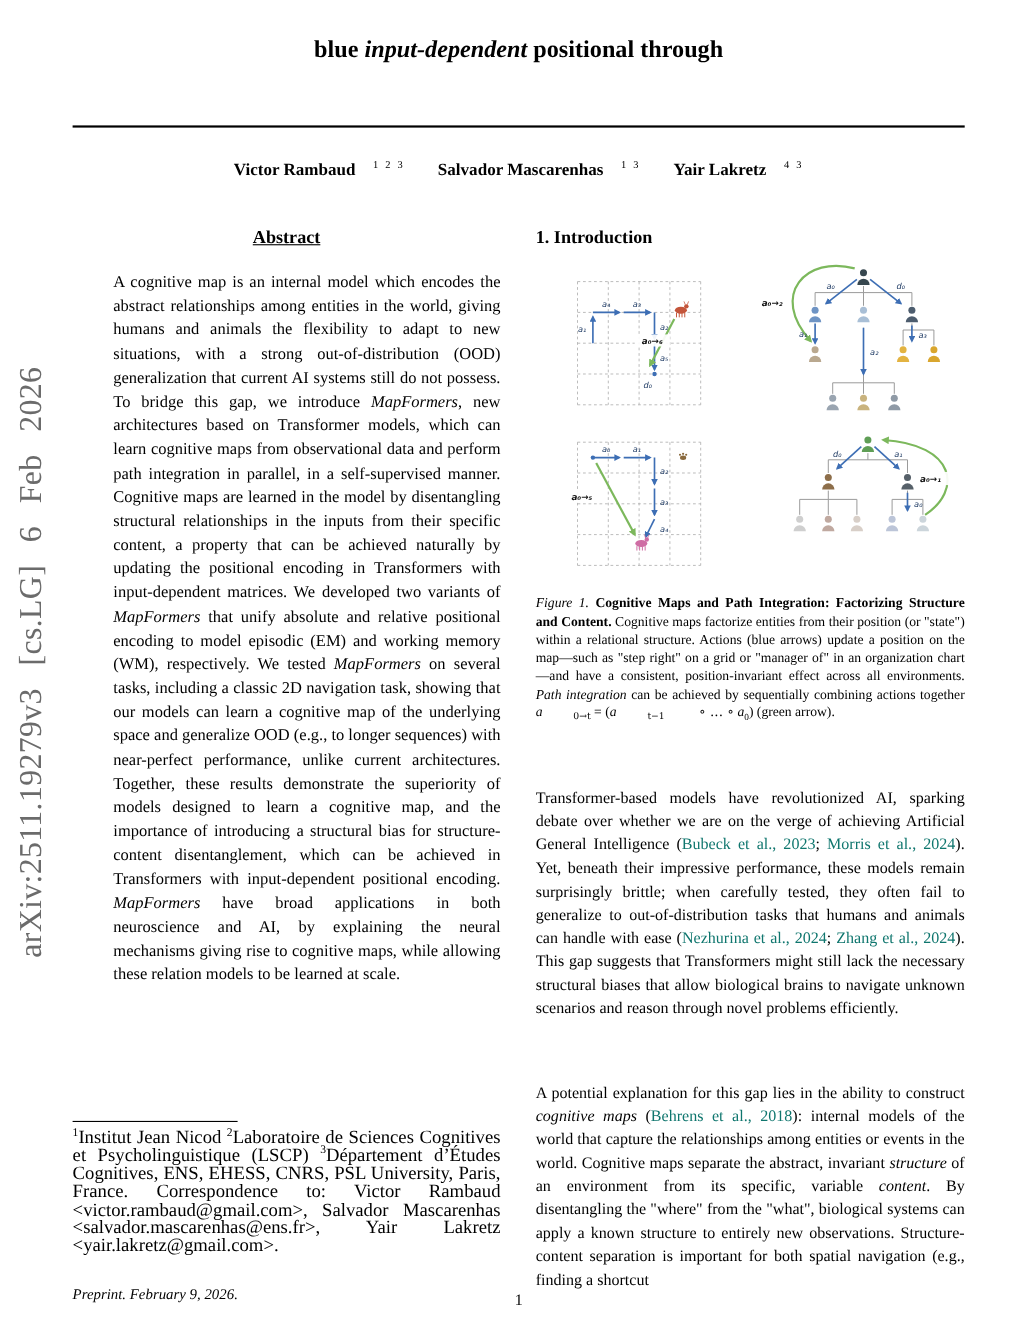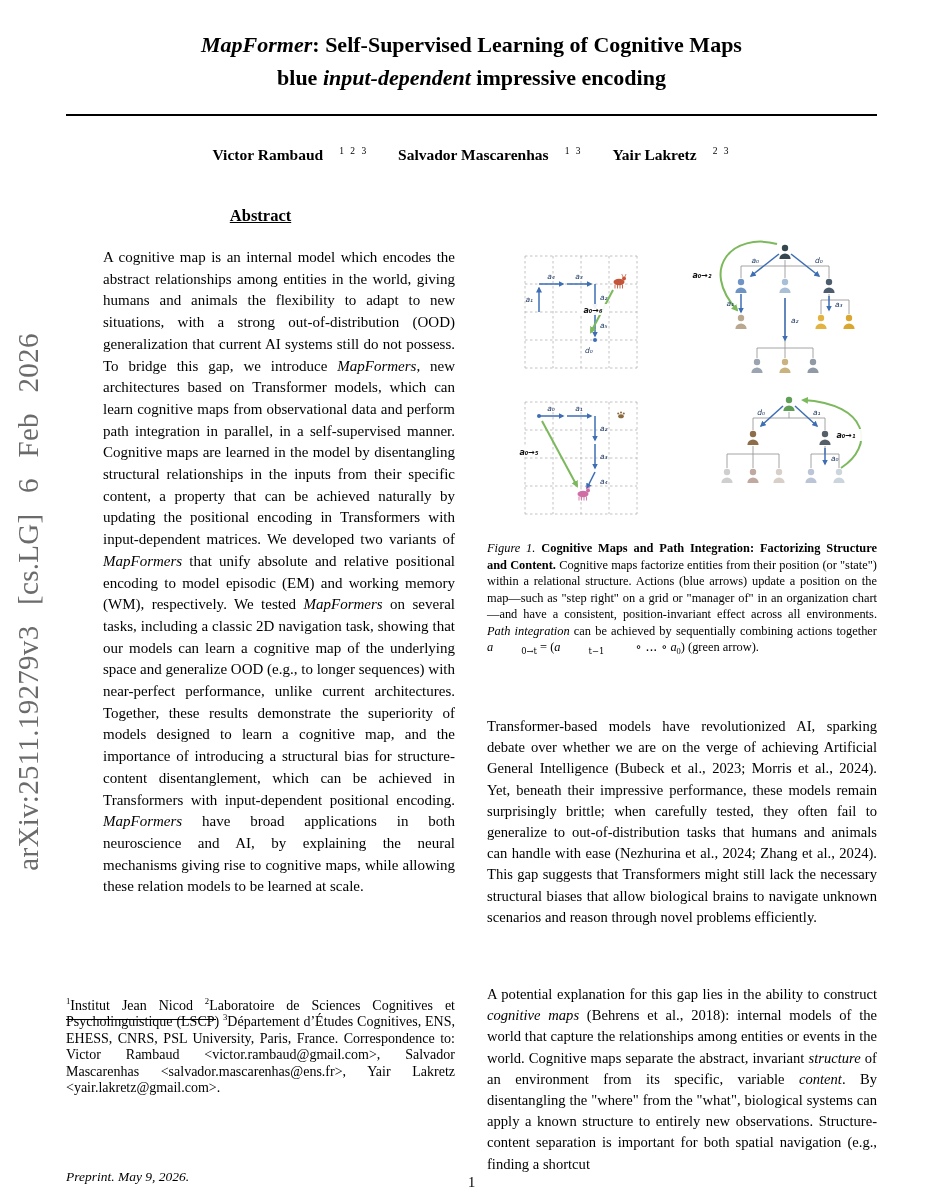--- a/index.html
+++ b/index.html
@@ -17,40 +17,40 @@
   .authors .author + .author { margin-left:26px; }
   .authors b { font-weight:bold; }
   .authors sup { font-size:9.5px; vertical-align:super; margin-left:16px; letter-spacing:2px; }
 
   .abs-head { position:absolute; top:206px; left:66px; width:389px; text-align:center;
               font-size:16.5px; font-weight:bold;text-decoration:underline; }
   .abs-body { position:absolute; top:247px; left:103px; width:352px;
               font-size:15px; line-height:21.7px; text-align:justify; }
 
   .fn-rule { position:absolute; top:1019px; left:66px; width:150px; height:1px; background:#000; }
-  .footnote { position:absolute; top:998px; left:66px; width:389px;
-              font-size:14px; line-height:16.4px; text-align:justify; }
+  .footnote { position:absolute; top:1026px; left:66px; width:389px;
+              font-size:17px; line-height:16.4px; text-align:justify; }
   .preprint { position:absolute; top:1169px; left:66px; font-size:13.5px; font-style:italic; }
 
   .intro-head { position:absolute; top:206px; left:487px; width:390px;
                 font-size:16.5px; font-weight:bold; }
   .figure { position:absolute; top:238px; left:487px; width:390px; height:292px; }
   .caption { position:absolute; top:540px; left:487px; width:390px;
              font-size:12.4px; line-height:16.5px; text-align:justify; }
   .para { position:absolute; left:487px; width:390px; font-size:14.6px; line-height:21.2px; text-align:justify; }
   .p1 { top:716px; }
   .p2 { top:984px; }
 
   .pageno { position:absolute; top:1174px; left:66px; width:811px; text-align:center; font-size:14.5px; }
 
   
   .rt-i   { font-style:italic; }
   .rt-b   { font-weight:bold; }
   .rt-bi  { font-weight:bold; font-style:italic; }
-  .rt-cite{ color:#000000; }
+  .rt-cite{ color:#0f766e; }
   .rt-sup { vertical-align:super; font-size:0.62em; line-height:0; }
   .rt-sub { vertical-align:sub;  font-size:0.68em; line-height:0; }
   .rt-m   { font-family:"DejaVu Serif",serif;margin-left:28px; }
 
   
   .grid  { stroke:#b3b3b3; stroke-width:0.8; stroke-dasharray:2.5 2.5; fill:none; }
   .conn  { stroke:#9a9a9a; stroke-width:0.9; fill:none; }
   .act   { stroke:#3d6eb4; stroke-width:1.5; fill:none; marker-end:url(#arrB); }
   .pathg { stroke:#7cb85c; stroke-width:2; fill:none; marker-end:url(#arrG); }
   .lbg   { fill:#ffffff; opacity:0.93; }
@@ -58,39 +58,39 @@
   .flc { font-family:"DejaVu Sans",sans-serif; font-style:italic; font-weight:bold; font-size:8px; fill:#111; }
 </style>
 </head>
 <body>
 
 <div class="page">
 
   <div class="arxiv">arXiv:2511.19279v3 [cs.LG] 6 Feb 2026</div>
 
   <div class="title">
-    <div><span class="rt-bi">MapFormer</span><span class="rt-b">: Self-Supervised Learning of Cognitive Maps</span></div>
-    <div><span class="rt-b">blue </span><span class="rt-bi">input-dependent</span><span class="rt-b"> impressive encoding</span></div>
+    <div><span class="rt-b">blue </span><span class="rt-bi">input-dependent</span><span class="rt-b"> positional through</span></div>
   </div>
 
   <div class="rule"></div>
 
   <div class="authors">
     <span class="author"><b>Victor Rambaud</b><sup>1 2 3</sup></span>
     <span class="author"><b>Salvador Mascarenhas</b><sup>1 3</sup></span>
-    <span class="author"><b>Yair Lakretz</b><sup>2 3</sup></span>
+    <span class="author"><b>Yair Lakretz</b><sup>4 3</sup></span>
   </div>
 
   <div class="abs-head">Abstract</div>
   <div class="abs-body"><span>A cognitive map is an internal model which encodes the abstract relationships among entities in the world, giving humans and animals the flexibility to adapt to new situations, with a strong out-of-distribution (OOD) generalization that current AI systems still do not possess. To bridge this gap, we introduce </span><span class="rt-i">MapFormers</span><span>, new architectures based on Transformer models, which can learn cognitive maps from observational data and perform path integration in parallel, in a self-supervised manner. Cognitive maps are learned in the model by disentangling structural relationships in the inputs from their specific content, a property that can be achieved naturally by updating the positional encoding in Transformers with input-dependent matrices. We developed two variants of </span><span class="rt-i">MapFormers</span><span> that unify absolute and relative positional encoding to model episodic (EM) and working memory (WM), respectively. We tested </span><span class="rt-i">MapFormers</span><span> on several tasks, including a classic 2D navigation task, showing that our models can learn a cognitive map of the underlying space and generalize OOD (e.g., to longer sequences) with near-perfect performance, unlike current architectures. Together, these results demonstrate the superiority of models designed to learn a cognitive map, and the importance of introducing a structural bias for structure-content disentanglement, which can be achieved in Transformers with input-dependent positional encoding. </span><span class="rt-i">MapFormers</span><span> have broad applications in both neuroscience and AI, by explaining the neural mechanisms giving rise to cognitive maps, while allowing these relation models to be learned at scale.</span></div>
 
   <div class="fn-rule"></div>
   <div class="footnote"><span class="rt-sup">1</span><span>Institut Jean Nicod </span><span class="rt-sup">2</span><span>Laboratoire de Sciences Cognitives et Psycholinguistique (LSCP) </span><span class="rt-sup">3</span><span>Département d’Études Cognitives, ENS, EHESS, CNRS, PSL University, Paris, France. Correspondence to: Victor Rambaud &lt;victor.rambaud@gmail.com&gt;, Salvador Mascarenhas &lt;salvador.mascarenhas@ens.fr&gt;, Yair Lakretz &lt;yair.lakretz@gmail.com&gt;.</span></div>
-  <div class="preprint">Preprint. May 9, 2026.</div>
-
+  <div class="preprint">Preprint. February 9, 2026.</div>
+
+  <div class="intro-head">1. Introduction</div>
 
   <figure class="figure">
     <svg viewBox="0 0 390 292" width="390" height="292">
       <defs>
         <g id="person-shape">
             <circle r="3.2"></circle>
             <path d="M -5.6 11 A 5.6 5.6 0 0 1 5.6 11 Z"></path>
           </g>
         <marker id="arrB" markerUnits="userSpaceOnUse" markerWidth="6" markerHeight="6" refX="4.5" refY="3" orient="auto">
             <path d="M0,0 L6,3 L0,6 Z" fill="#3d6eb4"></path>

